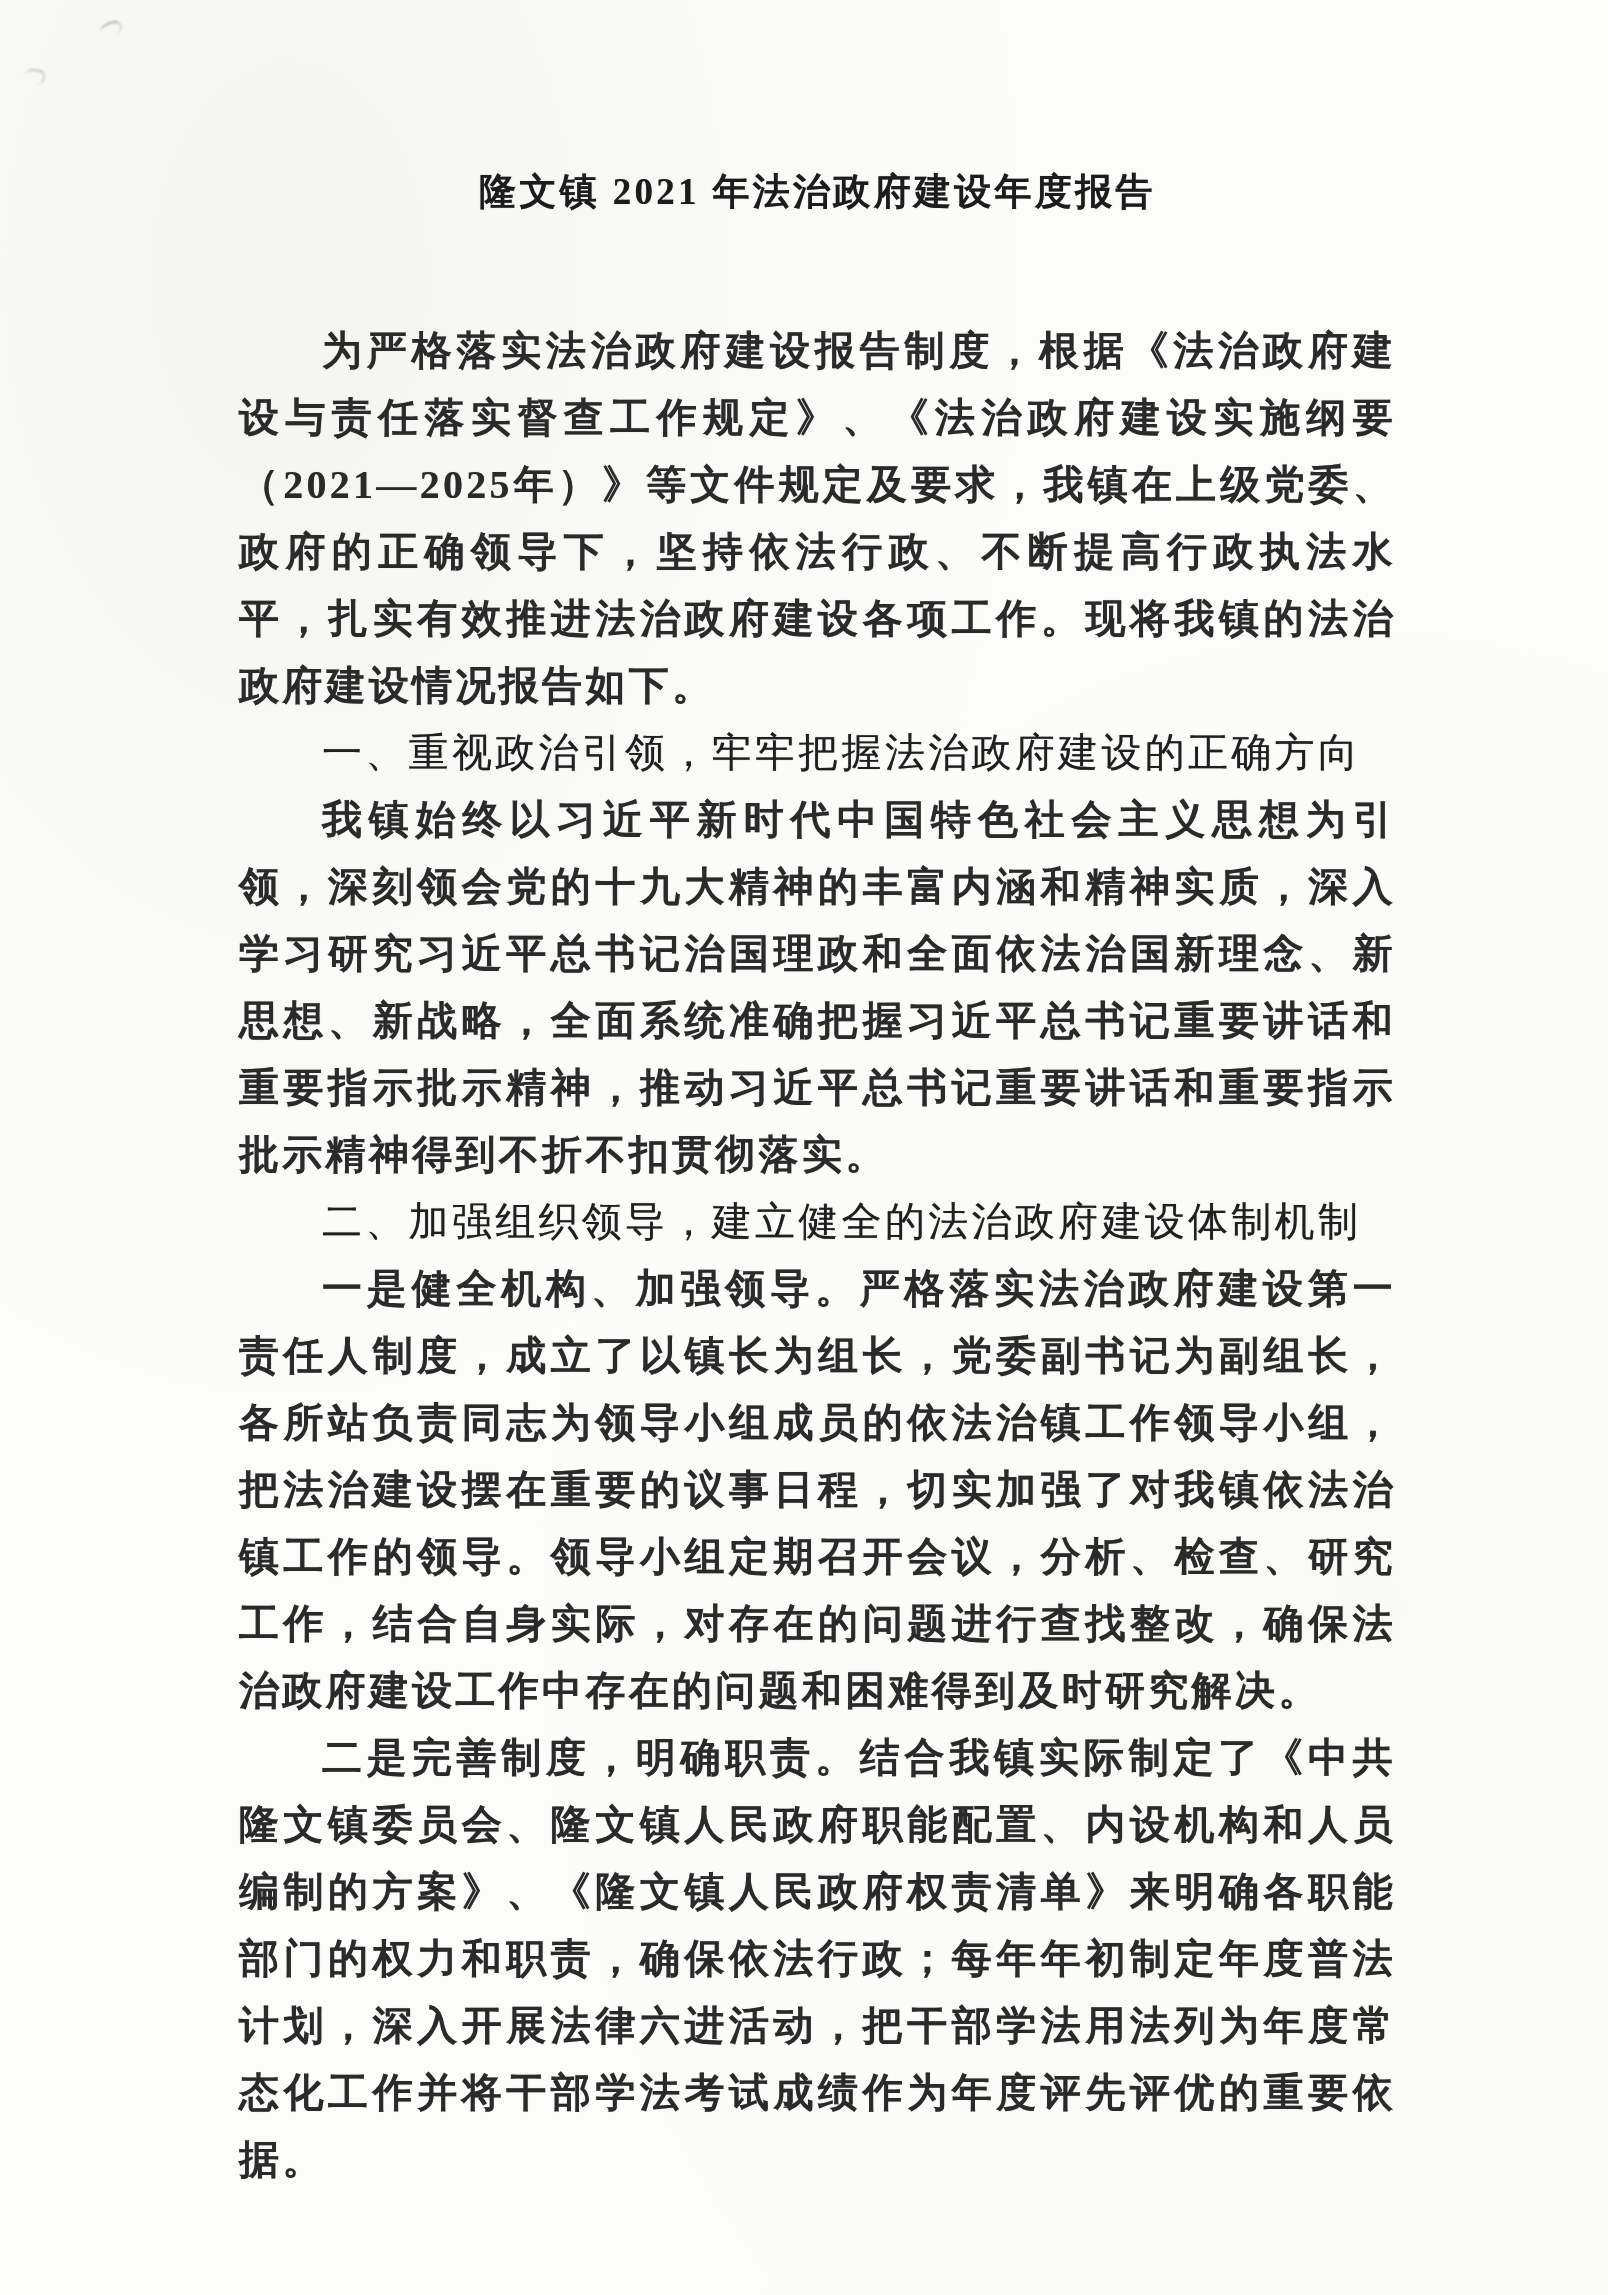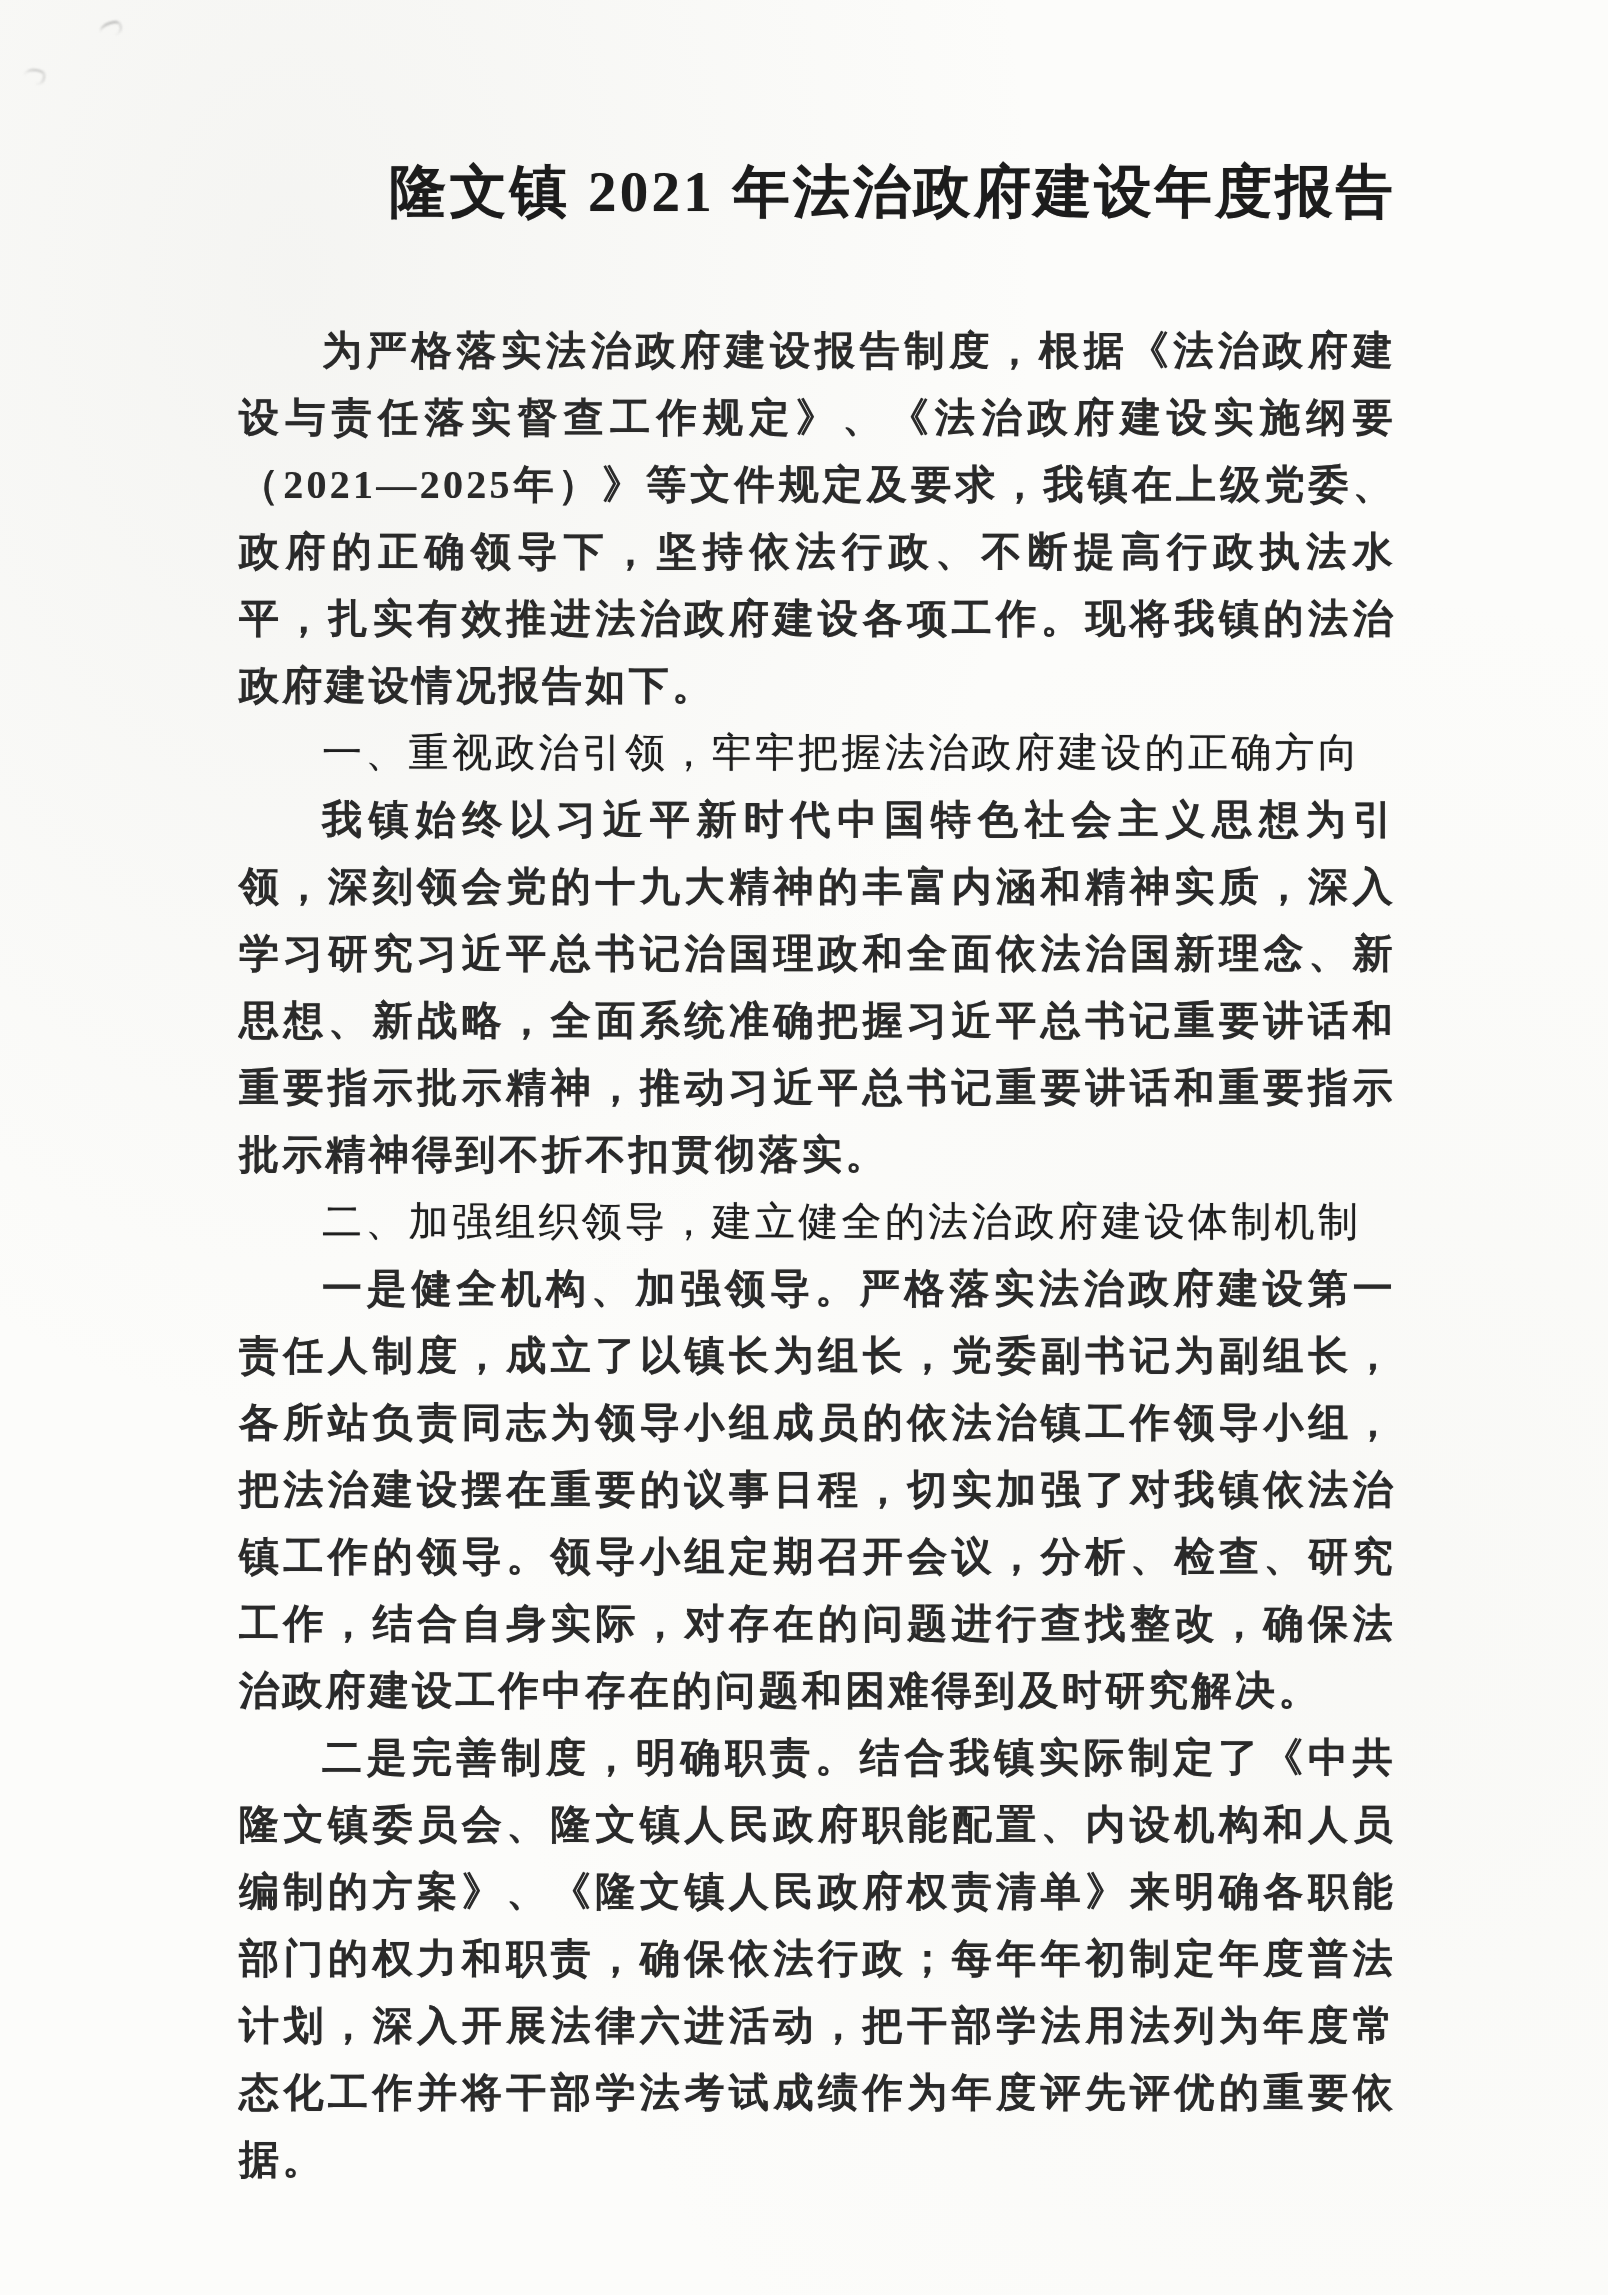--- a/index.html
+++ b/index.html
@@ -41,25 +41,25 @@
     border-top-color: rgba(130,130,130,0.45);
   }
   .content {
     position: absolute;
     left: 239px;
     top: 152px;
     width: 1157px;
   }
   .doc-title {
     margin: 0 0 85px 0;
-    font-size: 57px;
+    font-size: 37px;
     line-height: 80px;
     font-weight: bold;
     letter-spacing: 3.3px;
-    text-align: right;
+    text-align: center;
     color: #1c1c1c;
     text-shadow: 0 0 0.7px rgba(30,30,30,0.55);
     white-space: nowrap;
   }
   .para, .heading {
     margin: 0;
     font-size: 40px;
     line-height: 67px;
     letter-spacing: 3.3px;
     text-align: justify;

